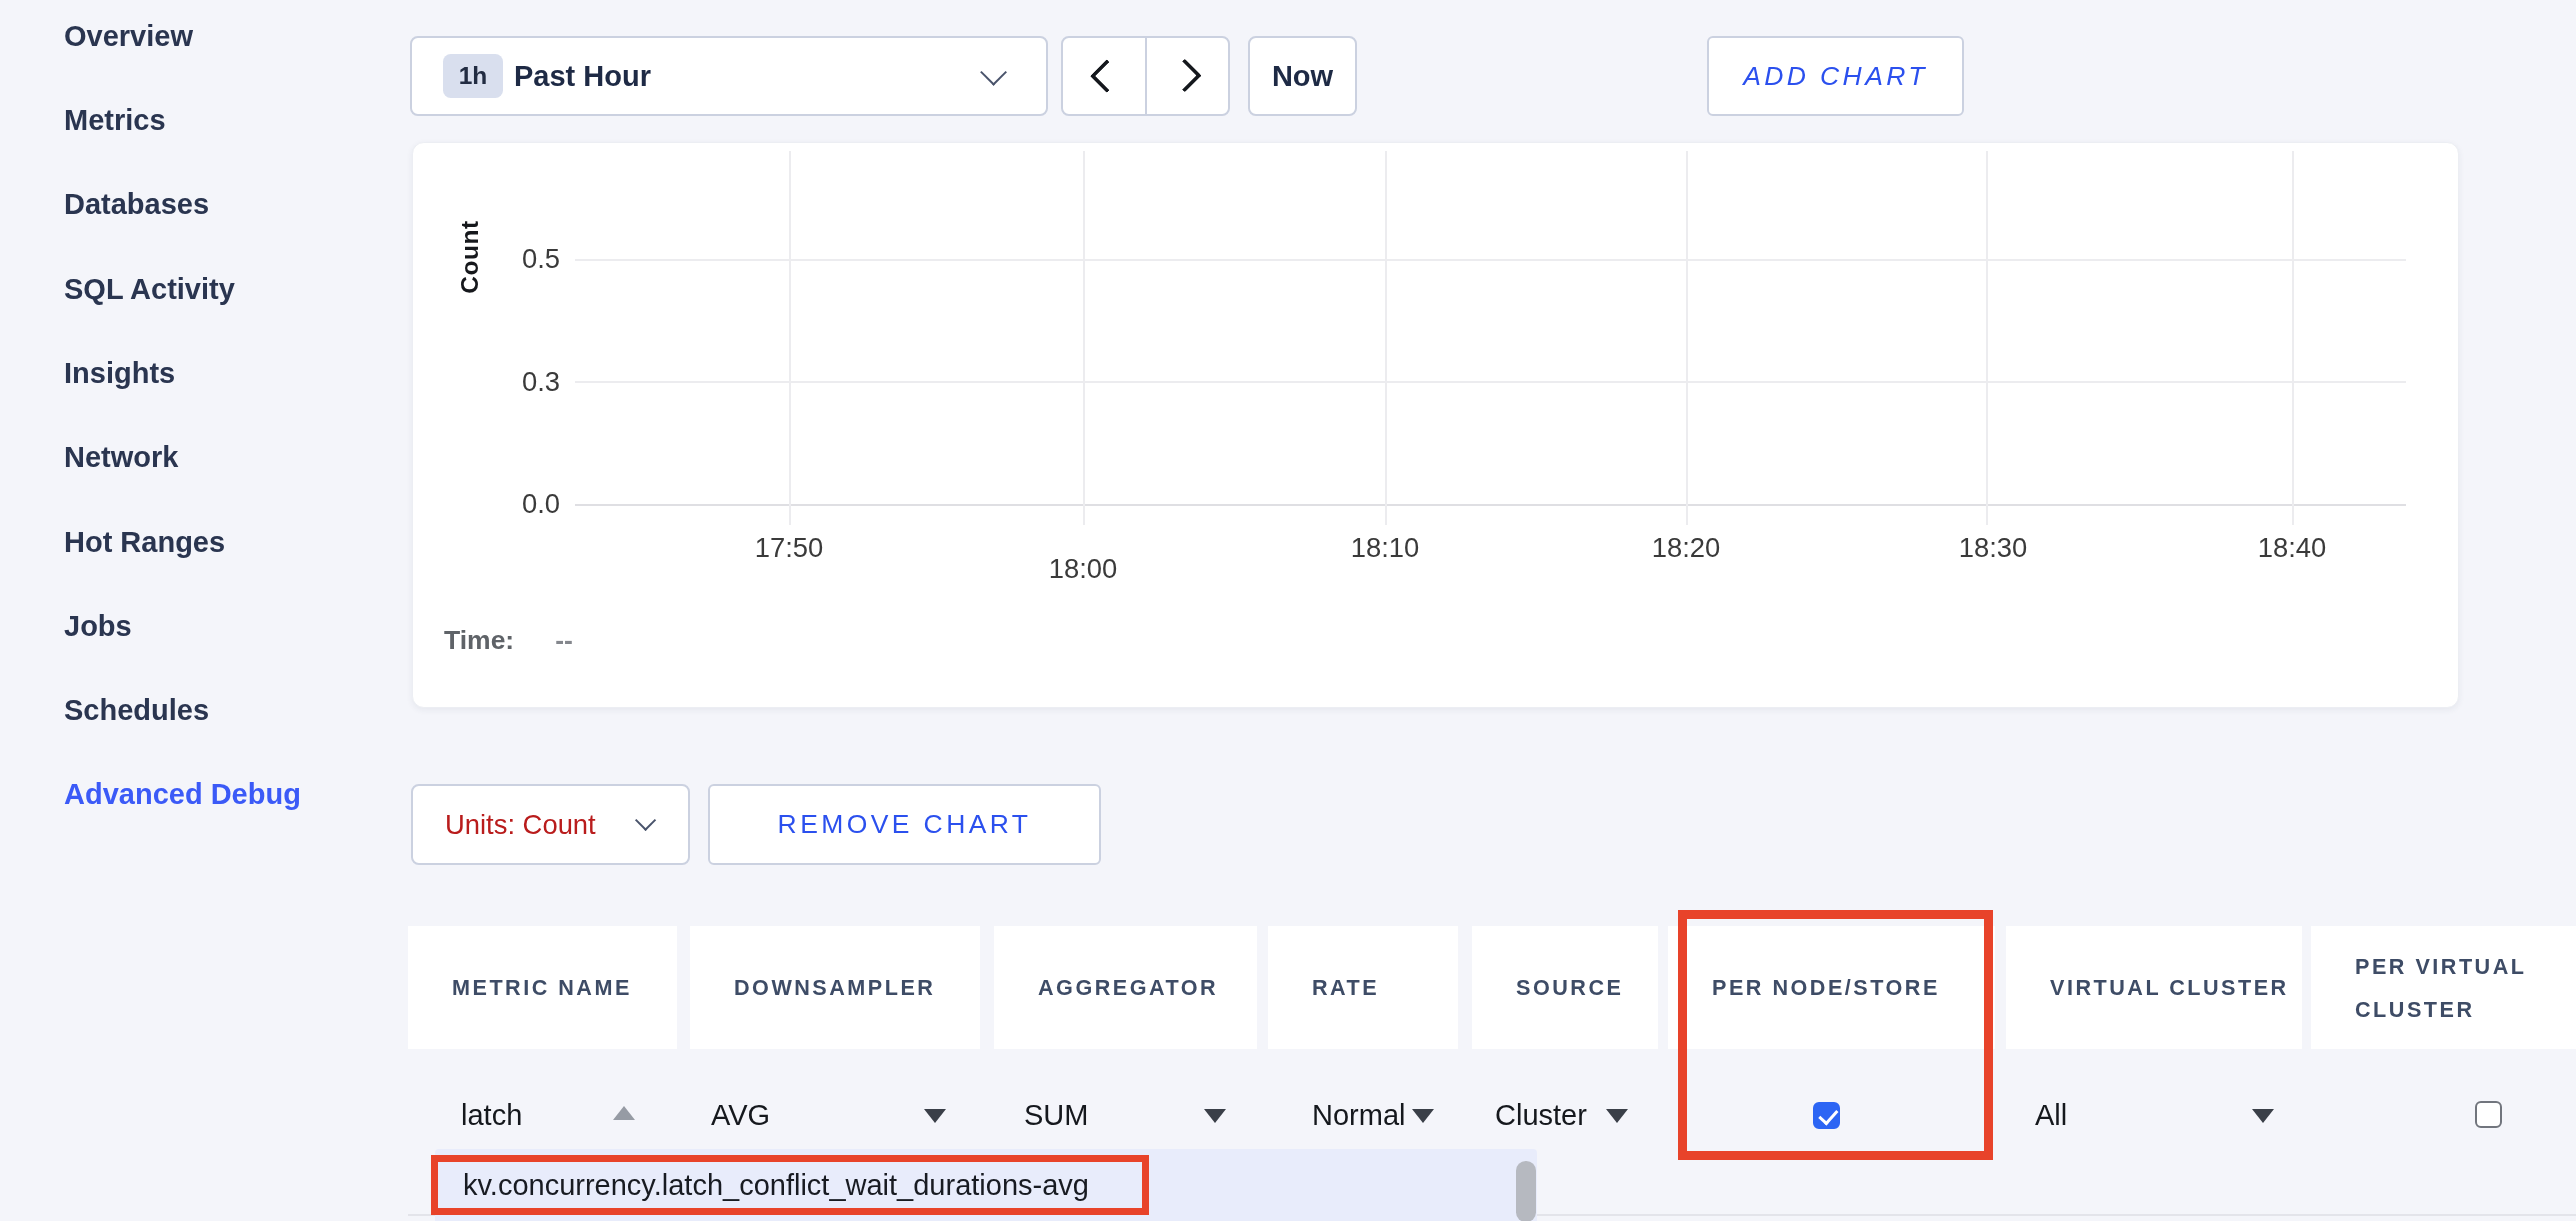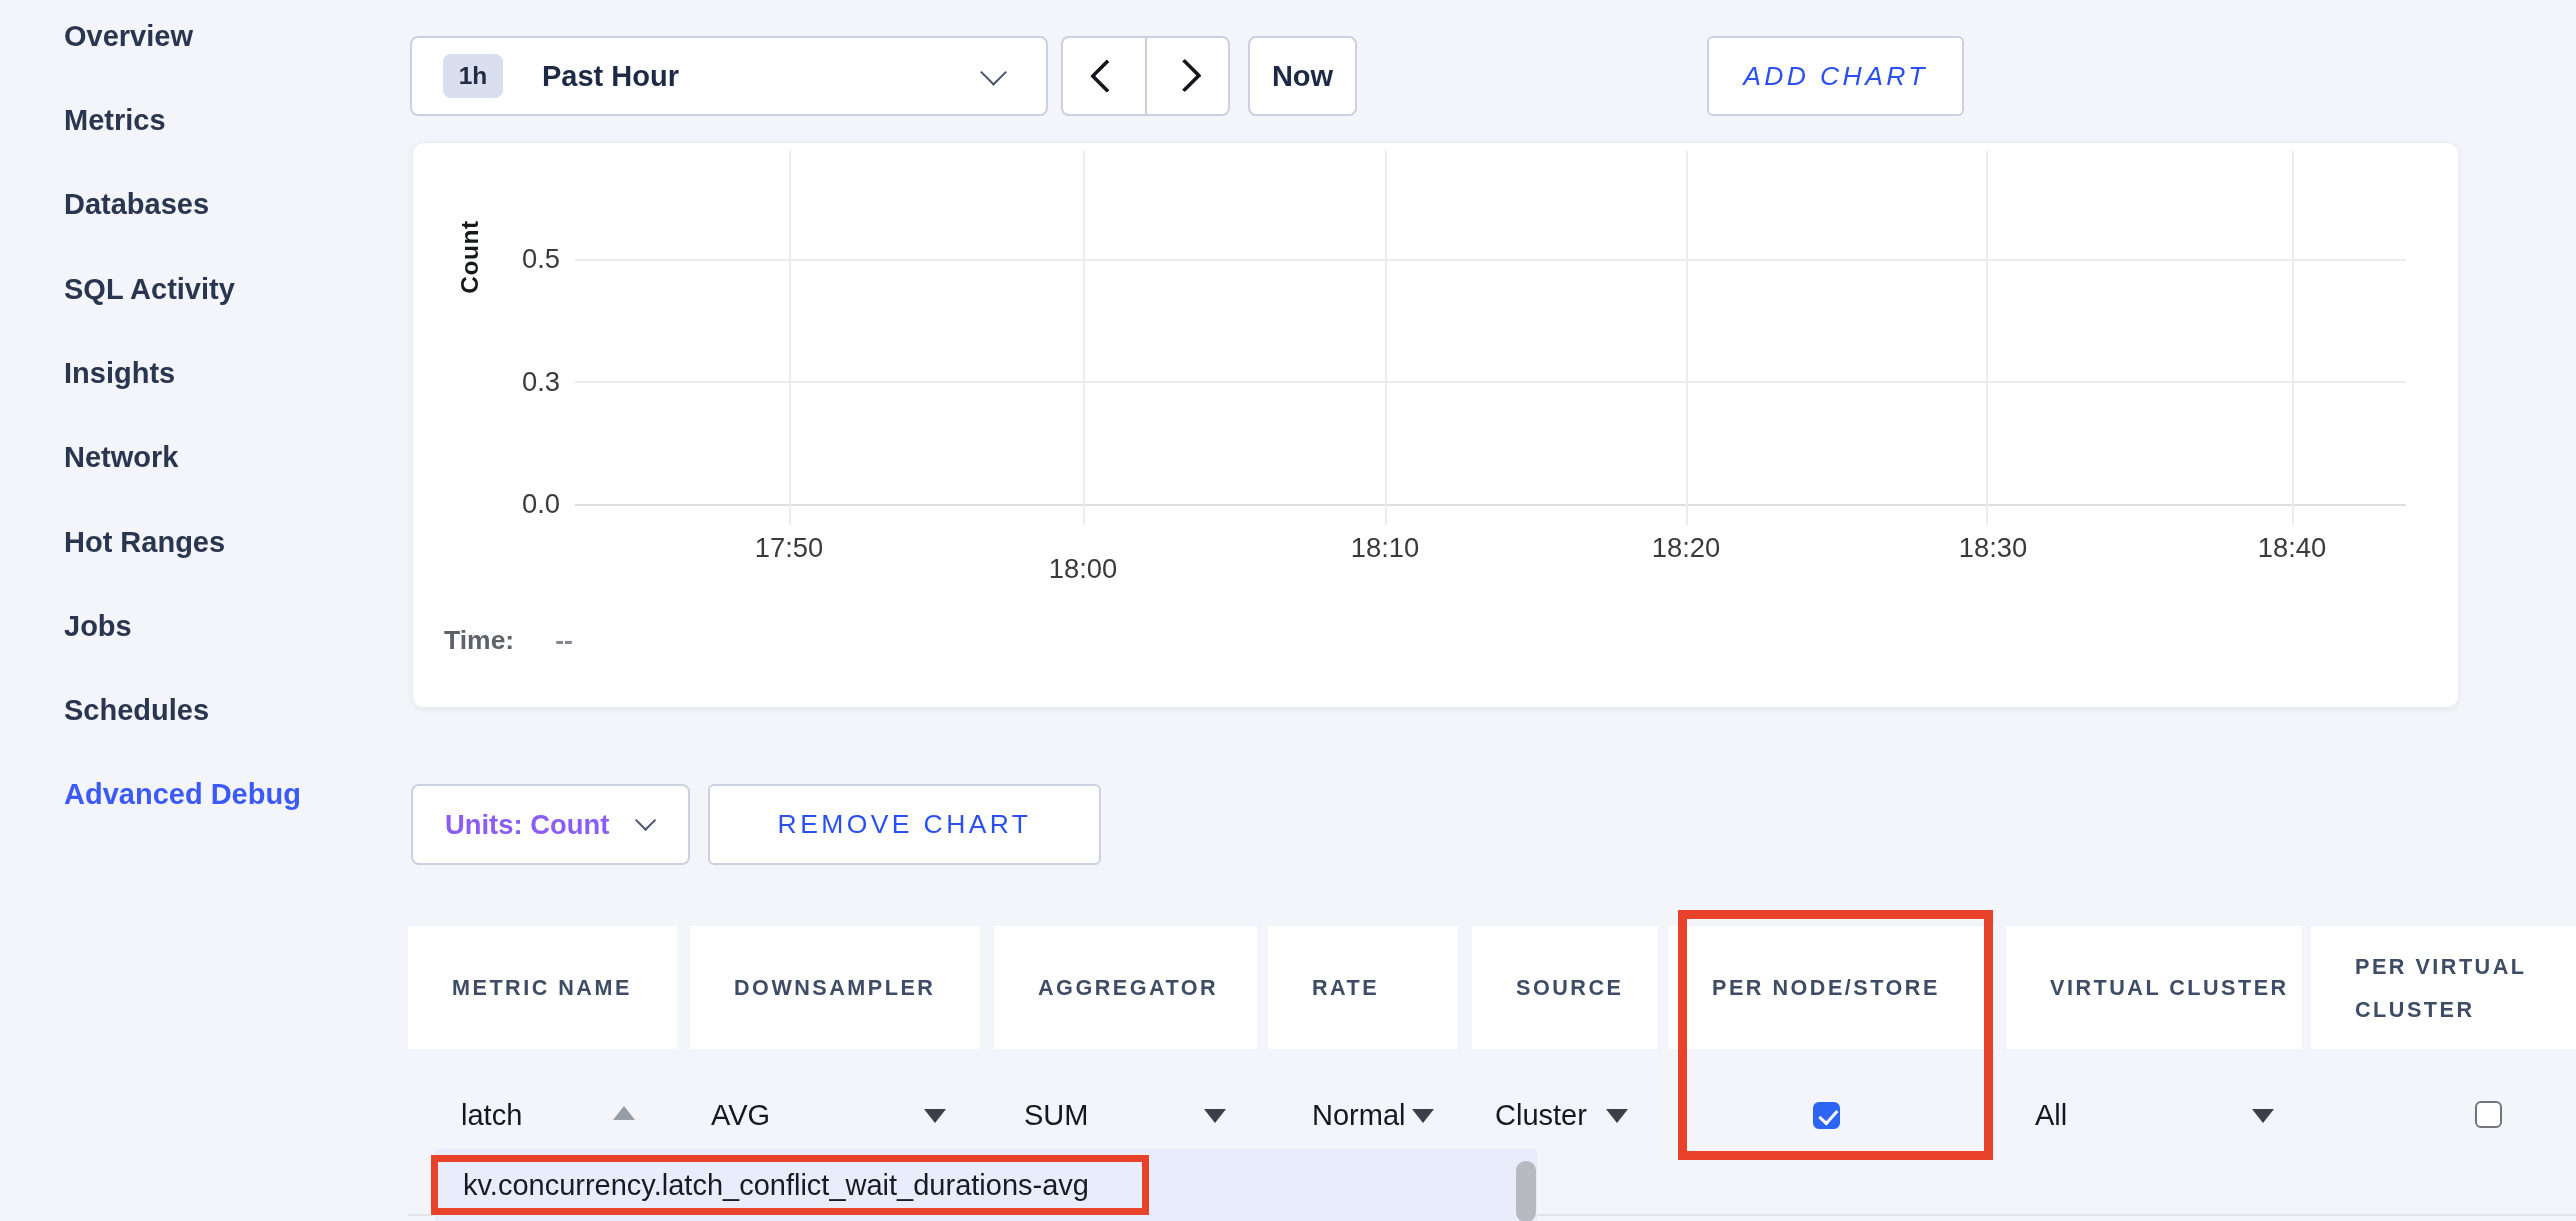--- a/index.html
+++ b/index.html
@@ -17,21 +17,21 @@
   .side-item.active{color:#3b5af7;}
   
   .box{
     position:absolute; background:#fff; border:2px solid #cbd1e0; border-radius:7.8px;
     box-sizing:border-box; display:flex; align-items:center;
   }
   .range-badge{
     background:#d9dfee; border-radius:7.8px; padding:7.8px 15.7px;
     font-size:24.5px; font-weight:700; color:#222c42;
   }
-  .range-label{font-size:29px; font-weight:600; color:#1e2a45; margin-left:39px;}
+  .range-label{font-size:29px; font-weight:600; color:#1e2a45; margin-left:11px;}
   .chev-down{
     width:16.7px; height:16.7px; border-left:2.9px solid #49536b; border-bottom:2.9px solid #49536b;
     transform:rotate(-45deg); margin-top:-7.8px;
   }
   .angle{width:19.6px; height:19.6px; border-left:4.9px solid #15181d; border-bottom:4.9px solid #15181d; border-radius:2px;}
   .angle.left{transform:rotate(45deg); margin-left:5.9px;}
   .angle.right{transform:rotate(-135deg); margin-right:5.9px;}
   .blue-label{font-size:26.5px; font-weight:500; letter-spacing:3.4px; color:#2b50ee; white-space:nowrap;}
   .now-label{font-size:29px; font-weight:600; color:#1e2a45;}
   
@@ -50,21 +50,21 @@
   .xtick{
     position:absolute; transform:translateX(-50%); font-size:27.4px; color:#3a3a3a; line-height:33px;
   }
   .ylab{
     position:absolute; font-size:24.5px; font-weight:700; color:#16181c; letter-spacing:0.5px;
     transform:rotate(-90deg); transform-origin:center;
   }
   .time-row{position:absolute; left:31px; top:482px; font-size:26.5px; font-weight:700; color:#5f6368;}
   .time-row .dashes{color:#84878d; margin-left:41px;}
   
-  .units-label{font-size:27.4px; font-weight:700; color:#8b5cf6;}
+  .units-label{font-size:27.4px; font-weight:400; color:#b91c1c;}
   
   .hcell{
     position:absolute; top:926px; height:123px; background:#fff;
     display:flex; align-items:center; box-sizing:border-box; padding-left:44px; padding-right:9.8px;
     font-size:21.6px; font-weight:600; letter-spacing:2.5px; color:#3e4c66; line-height:43px;
   }
   .rowtxt{position:absolute; top:1100px; font-size:29px; color:#15181d; line-height:31px; white-space:nowrap;}
   .caret-dn{
     position:absolute; width:0; height:0;
     border-left:11.8px solid transparent; border-right:11.8px solid transparent;

